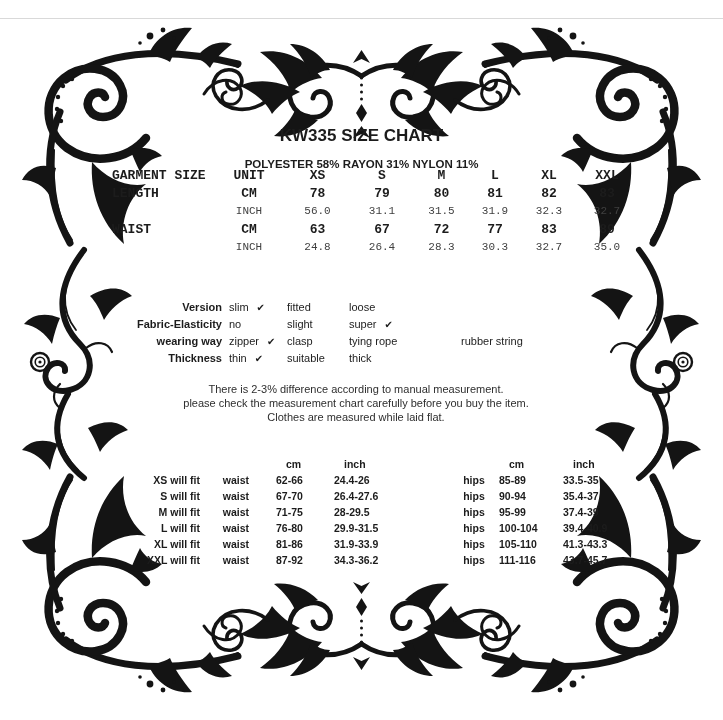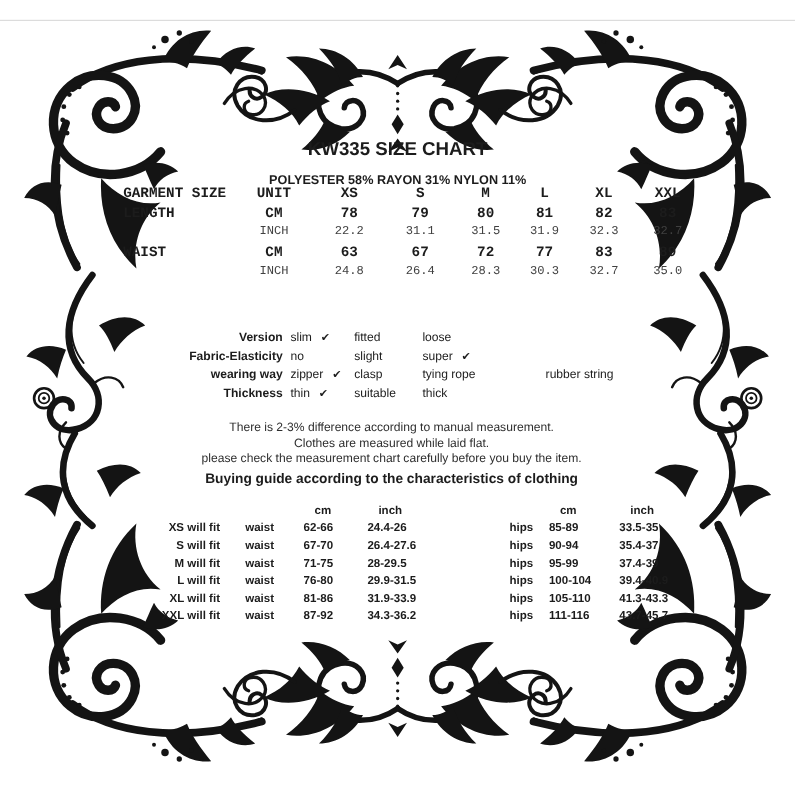--- a/index.html
+++ b/index.html
@@ -25,21 +25,21 @@
   
   .garment-table { position: absolute; top: 166px; left: 112px; font-family: Liberation Mono, monospace; }
   .g-row { display: grid; grid-template-columns: 100px 74px 63px 66px 53px 54px 54px 62px; height: 18px; align-items: center; }
   .g-row > div { text-align: center; }
   .g-row > .g-label { text-align: left; }
   .g-head, .g-strong { font-size: 13px; font-weight: bold; }
   .g-light { font-size: 11px; font-weight: normal; color: var(--muted, #404040); }
 
   
   .chars { position: absolute; top: 298px; left: 0; }
-  .c-row { display: grid; grid-template-columns: 222px 58px 62px 112px 180px; height: 17px; align-items: center; font-size: 11px; margin-left: 35px; }
+  .c-row { display: grid; grid-template-columns: 222px 58px 62px 112px 180px; height: 17px; align-items: center; font-size: 11px; }
   .c-label { text-align: right; font-weight: bold; }
   .c-cell { padding-left: 7px; white-space: nowrap; }
   .c-chk { margin-left: 8px; font-size: 10px; }
 
   
   .notes { position: absolute; top: 382px; left: 0; width: 712px; text-align: center; font-size: 11px; line-height: 14px; color: #2e2e2e; }
   .buying-guide { margin-top: 4px; font-size: 12.5px; font-weight: bold; color: var(--text, #1c1c1c); }
 
   
   .fit-table { position: absolute; top: 456px; left: 100px; font-size: 10.5px; font-weight: bold; }
@@ -154,21 +154,21 @@
         <div>78</div>
         <div>79</div>
         <div>80</div>
         <div>81</div>
         <div>82</div>
         <div>83</div>
       </div>
       <div class="g-row g-light">
         <div class="g-label"></div>
         <div>INCH</div>
-        <div>22.2</div>
+        <div>56.0</div>
         <div>31.1</div>
         <div>31.5</div>
         <div>31.9</div>
         <div>32.3</div>
         <div>32.7</div>
       </div>
       <div class="g-row g-strong">
         <div class="g-label">WAIST</div>
         <div>CM</div>
         <div>63</div>
@@ -216,23 +216,22 @@
         <div class="c-label">Thickness</div>
         <div class="c-cell"><span>thin</span><span class="c-chk">✔</span></div>
         <div class="c-cell"><span>suitable</span><span class="c-chk"></span></div>
         <div class="c-cell"><span>thick</span><span class="c-chk"></span></div>
         <div class="c-cell"><span></span><span class="c-chk"></span></div>
       </div>
     </div>
 
     <div class="notes">
       <div>There is 2-3% difference according to manual measurement.</div>
+      <div>please check the measurement chart carefully before you buy the item.</div>
       <div>Clothes are measured while laid flat.</div>
-      <div>please check the measurement chart carefully before you buy the item.</div>
-      <div class="buying-guide">Buying guide according to the characteristics of clothing</div>
     </div>
 
     <div class="fit-table">
       <div class="f-row f-head">
         <div class="f-size"></div>
         <div class="f-part"></div>
         <div class="f-cm">cm</div>
         <div class="f-inch">inch</div>
         <div class="f-part"></div>
         <div class="f-cm2">cm</div>

